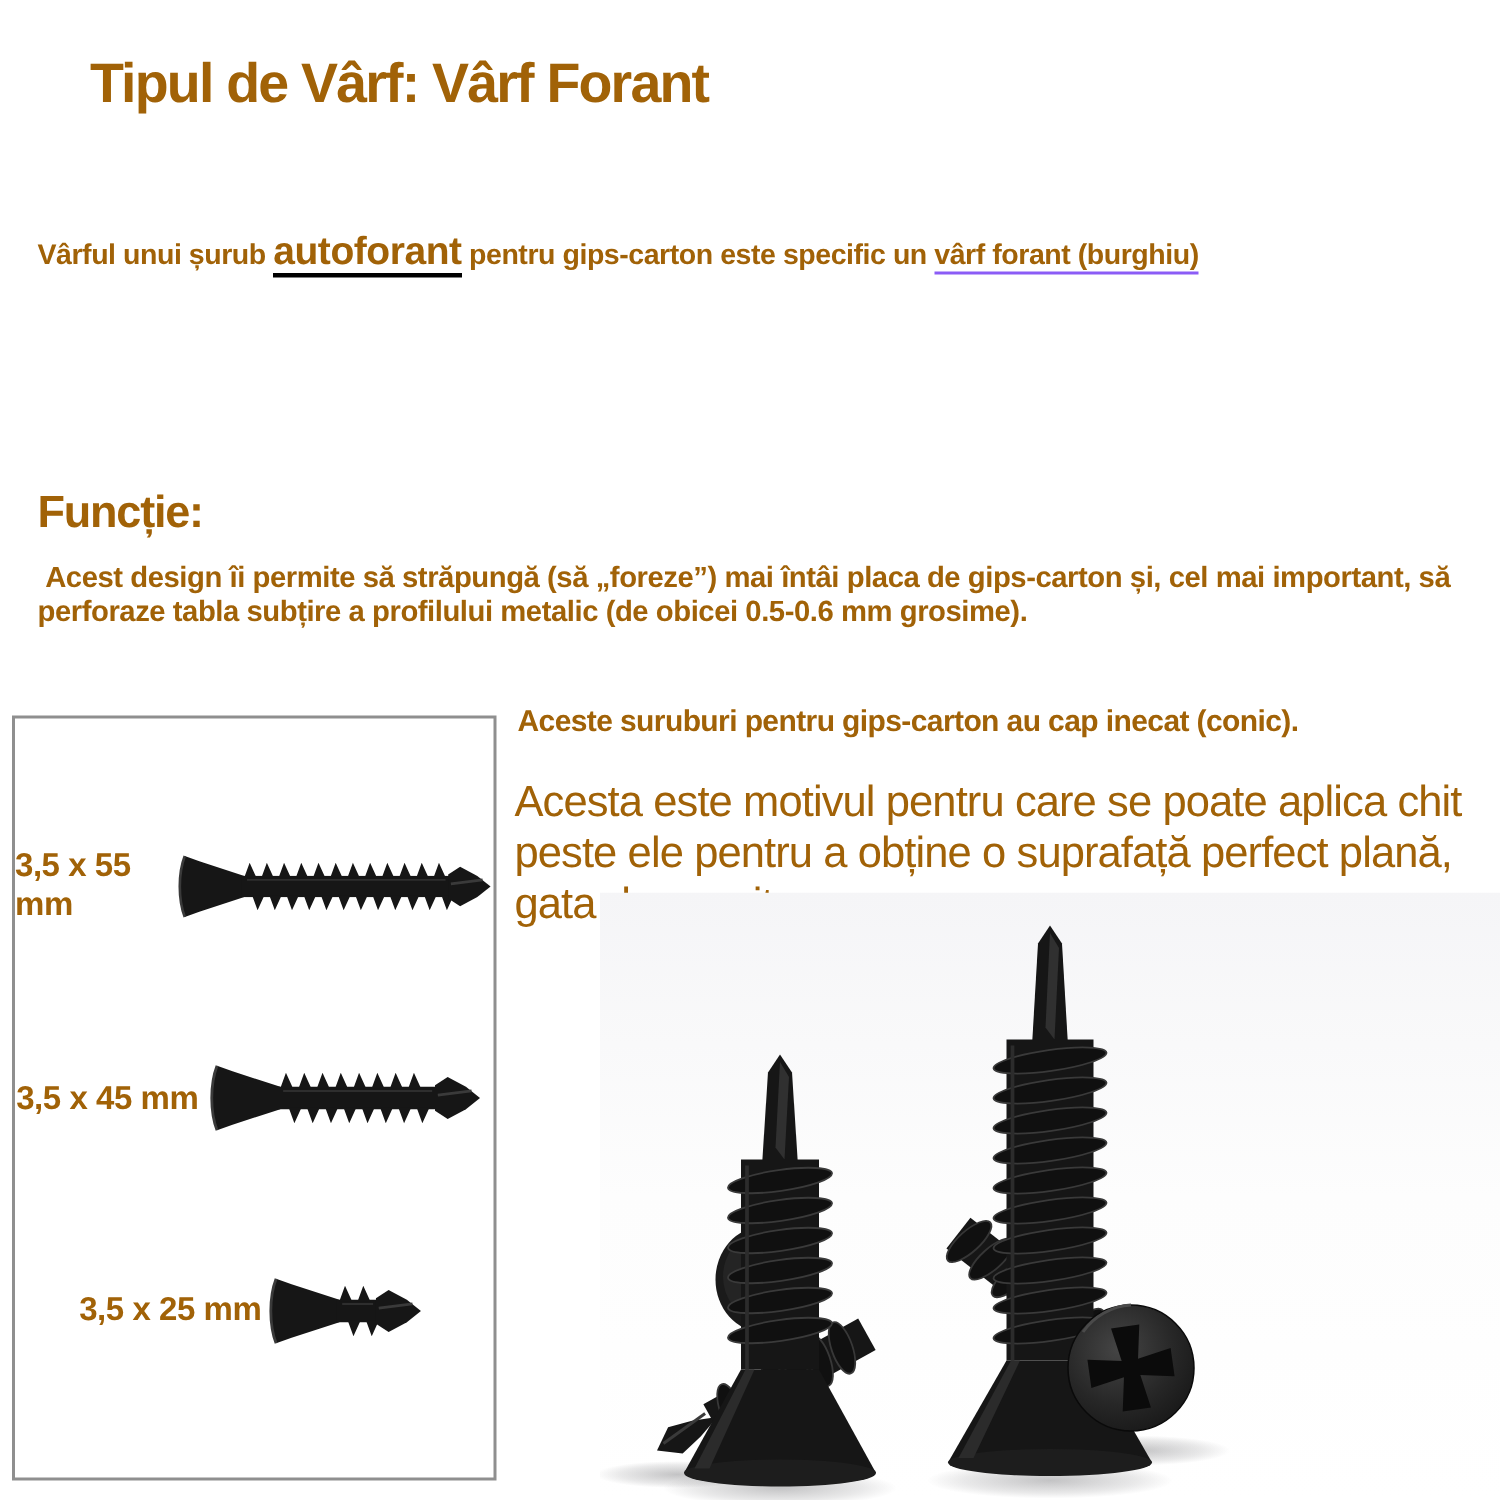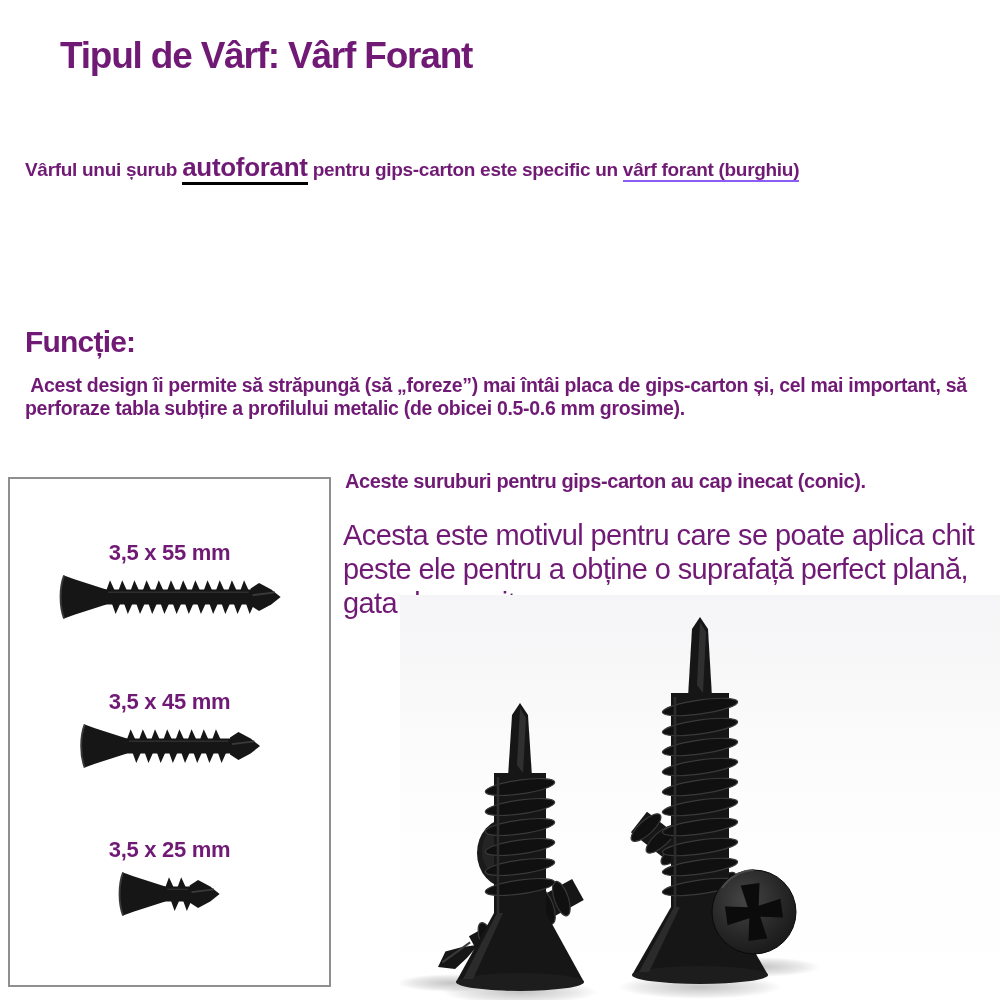--- a/index.html
+++ b/index.html
@@ -1,30 +1,30 @@
 <!DOCTYPE html>
 <html><head>
 <meta charset="utf-8">
 <style>
   html,body{margin:0;padding:0;background:#fff;}
   .page{position:relative;width:1000px;height:1000px;background:#ffffff;overflow:hidden;
-        font-family:"Liberation Sans","DejaVu Sans",sans-serif;color:#701a75;}
+        font-family:"Liberation Sans","DejaVu Sans",sans-serif;color:#a16207;}
   .title{position:absolute;left:60px;top:10px;font-size:37px;font-weight:bold;letter-spacing:-1.2px;white-space:nowrap;}
   .intro{position:absolute;left:25px;top:133px;width:965px;font-size:19px;font-weight:bold;letter-spacing:-0.3px;white-space:pre-wrap;}
   .intro .big-emph{font-size:26px;border-bottom:3px solid #000;margin-top:17px;}
   .intro .uline{border-bottom:2px solid #8b5cf6;}
   .design-line{position:absolute;left:25px;top:214px;width:965px;font-weight:bold;font-size:19px;letter-spacing:-0.3px;white-space:pre-wrap;}
   .design-line .lbl{font-size:30px;letter-spacing:-0.8px;}
   .design-line .emph{font-size:23px;}
   .funct-head{position:absolute;left:25px;top:300px;font-size:30px;font-weight:bold;letter-spacing:-0.8px;}
   .funct-body{position:absolute;left:25px;top:354px;width:955px;font-size:19.5px;font-weight:bold;
               letter-spacing:-0.3px;line-height:1.22;white-space:pre-wrap;}
   .sizes-panel{position:absolute;left:8px;top:477px;width:319px;height:506px;border:2px solid #8f8f8f;
                background:#fff;display:flex;flex-direction:column;justify-content:space-evenly;align-items:center;}
-  .size-row{display:flex;flex-direction:column;align-items:center;}
+  .size-row{display:flex;align-items:center;}
   .size-label{font-size:22px;font-weight:bold;letter-spacing:-0.3px;margin-bottom:1px;}
   .screw-svg{display:block;height:60px;}
   .bold-note{position:absolute;left:345px;top:450px;width:645px;font-size:20px;font-weight:bold;letter-spacing:-0.4px;}
   .big-para{position:absolute;left:343px;top:489px;width:648px;font-size:29px;font-weight:normal;
             letter-spacing:-0.6px;line-height:1.18;}
   .photo{position:absolute;left:400px;top:595px;width:600px;height:405px;}
   .photo svg{display:block;width:600px;height:405px;}
 </style>
 </head>
 <body>

